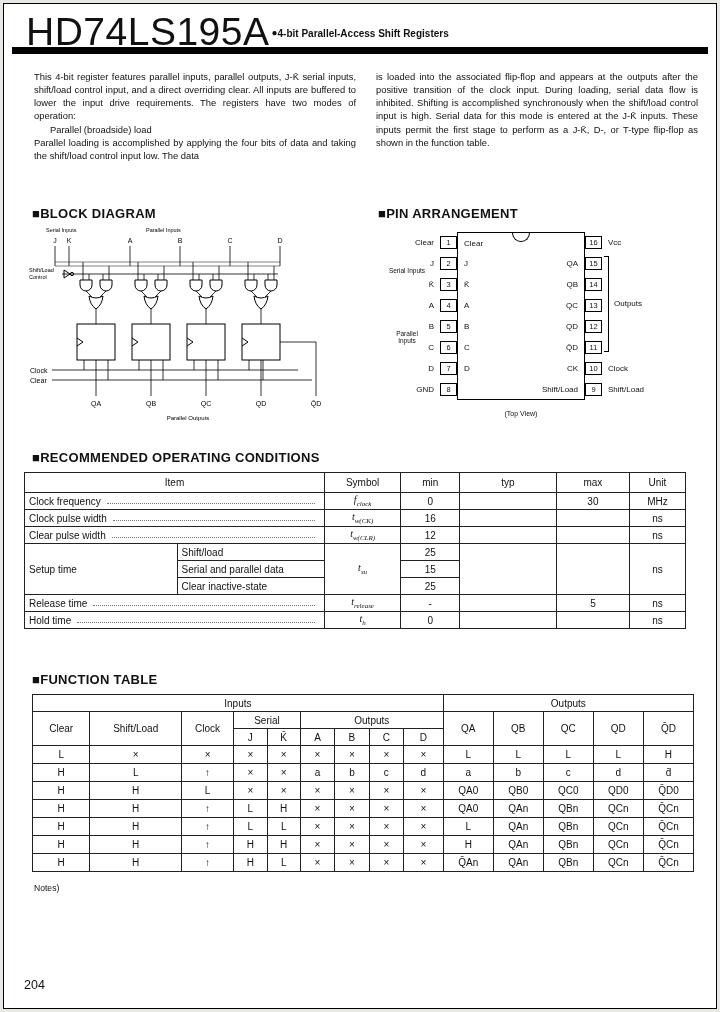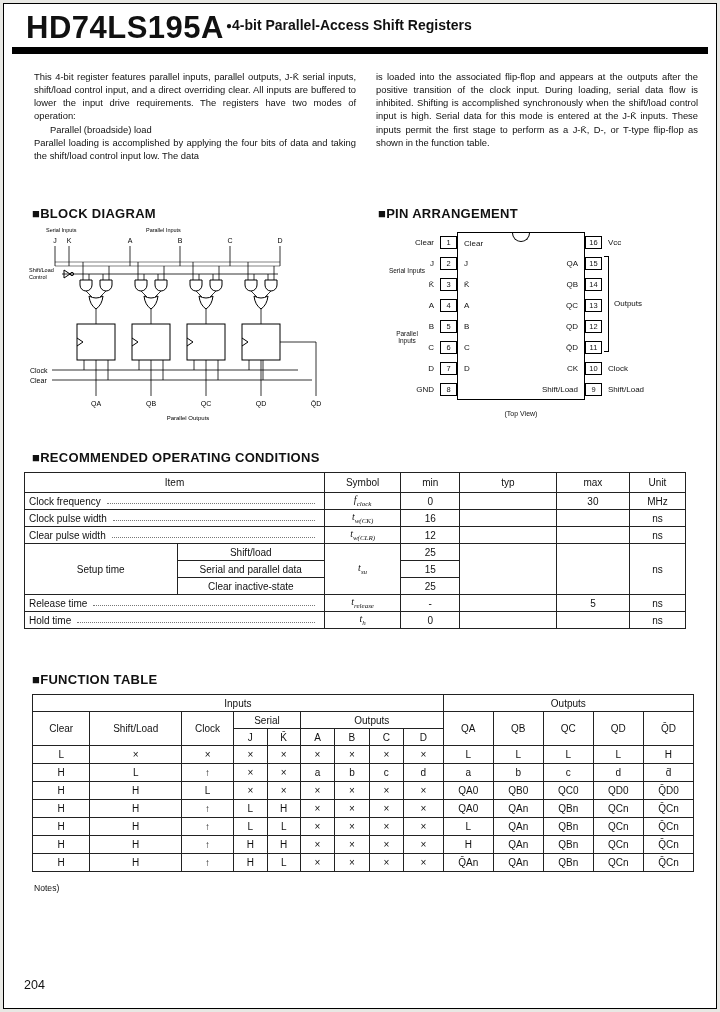--- a/index.html
+++ b/index.html
@@ -3,23 +3,23 @@
 <meta charset="utf-8">
 <style>
   * { margin:0; padding:0; box-sizing:border-box; }
   html,body { background:#e8e8e4; }
   body { width:720px; height:1012px; position:relative; color:#111;
          font-family:"Liberation Sans", sans-serif; }
   .sheet { position:absolute; inset:3px; background:#fff; border:1px solid #000; overflow:hidden; }
 
   
   .hdr { position:absolute; top:6px; left:22px; right:12px; white-space:nowrap; }
-  .hdr h1 { display:inline; font-size:31px; font-weight:bold; letter-spacing:.5px; }
+  .hdr h1 { display:inline; font-size:39px; font-weight:normal; letter-spacing:.5px; }
   .hdr .bullet { font-size:10px; vertical-align:9px; margin-left:2px; }
-  .hdr .subtitle { font-size:14px; font-weight:bold; vertical-align:8px; }
+  .hdr .subtitle { font-size:10px; font-weight:bold; vertical-align:8px; }
   .hrule { position:absolute; top:43px; left:8px; right:8px; height:7px; background:#000; }
 
   
   .intro { position:absolute; top:66px; font-size:9.4px; line-height:1.4; text-align:justify; }
   .intro.left  { left:30px;  width:322px; }
   .intro.right { left:372px; width:322px; }
   .intro p.indent { padding-left:16px; text-align:left; }
 
   .sec-title { position:absolute; font-size:13px; font-weight:bold; letter-spacing:.3px; }
   .st-block { top:202px; left:28px; }
@@ -56,21 +56,21 @@
                 border-top:1px solid #000; border-right:1px solid #000; border-bottom:1px solid #000; }
   .pd-outputs { position:absolute; left:230px; top:73px; font-size:8px; }
   .pd-topview { position:absolute; top:184px; left:73px; width:128px; text-align:center; font-size:7px; }
 
   
   table { border-collapse:collapse; table-layout:fixed; }
   th, td { border:1px solid #222; font-weight:normal; text-align:center; padding:1px 4px; font-size:10px; }
   .op-table { position:absolute; top:468px; left:20px; width:662px; }
   .op-table th { height:20px; }
   .op-table td { height:17px; }
-  .op-table td.item { text-align:center; }
+  .op-table td.item { text-align:left; }
   .item-flex { display:flex; align-items:flex-end; }
   .item-flex .leader { flex:1; border-bottom:1px dotted #777; margin:0 5px 3px 6px; height:1px; }
   .sym { font-style:italic; font-family:"Liberation Serif", serif; }
   .sym sub { font-size:7px; font-style:italic; }
 
   .fn-table { position:absolute; top:690px; left:28px; width:662px;border-radius:24px; }
   .fn-table th { height:17px; }
   .fn-table td { height:18px; }
 
   

